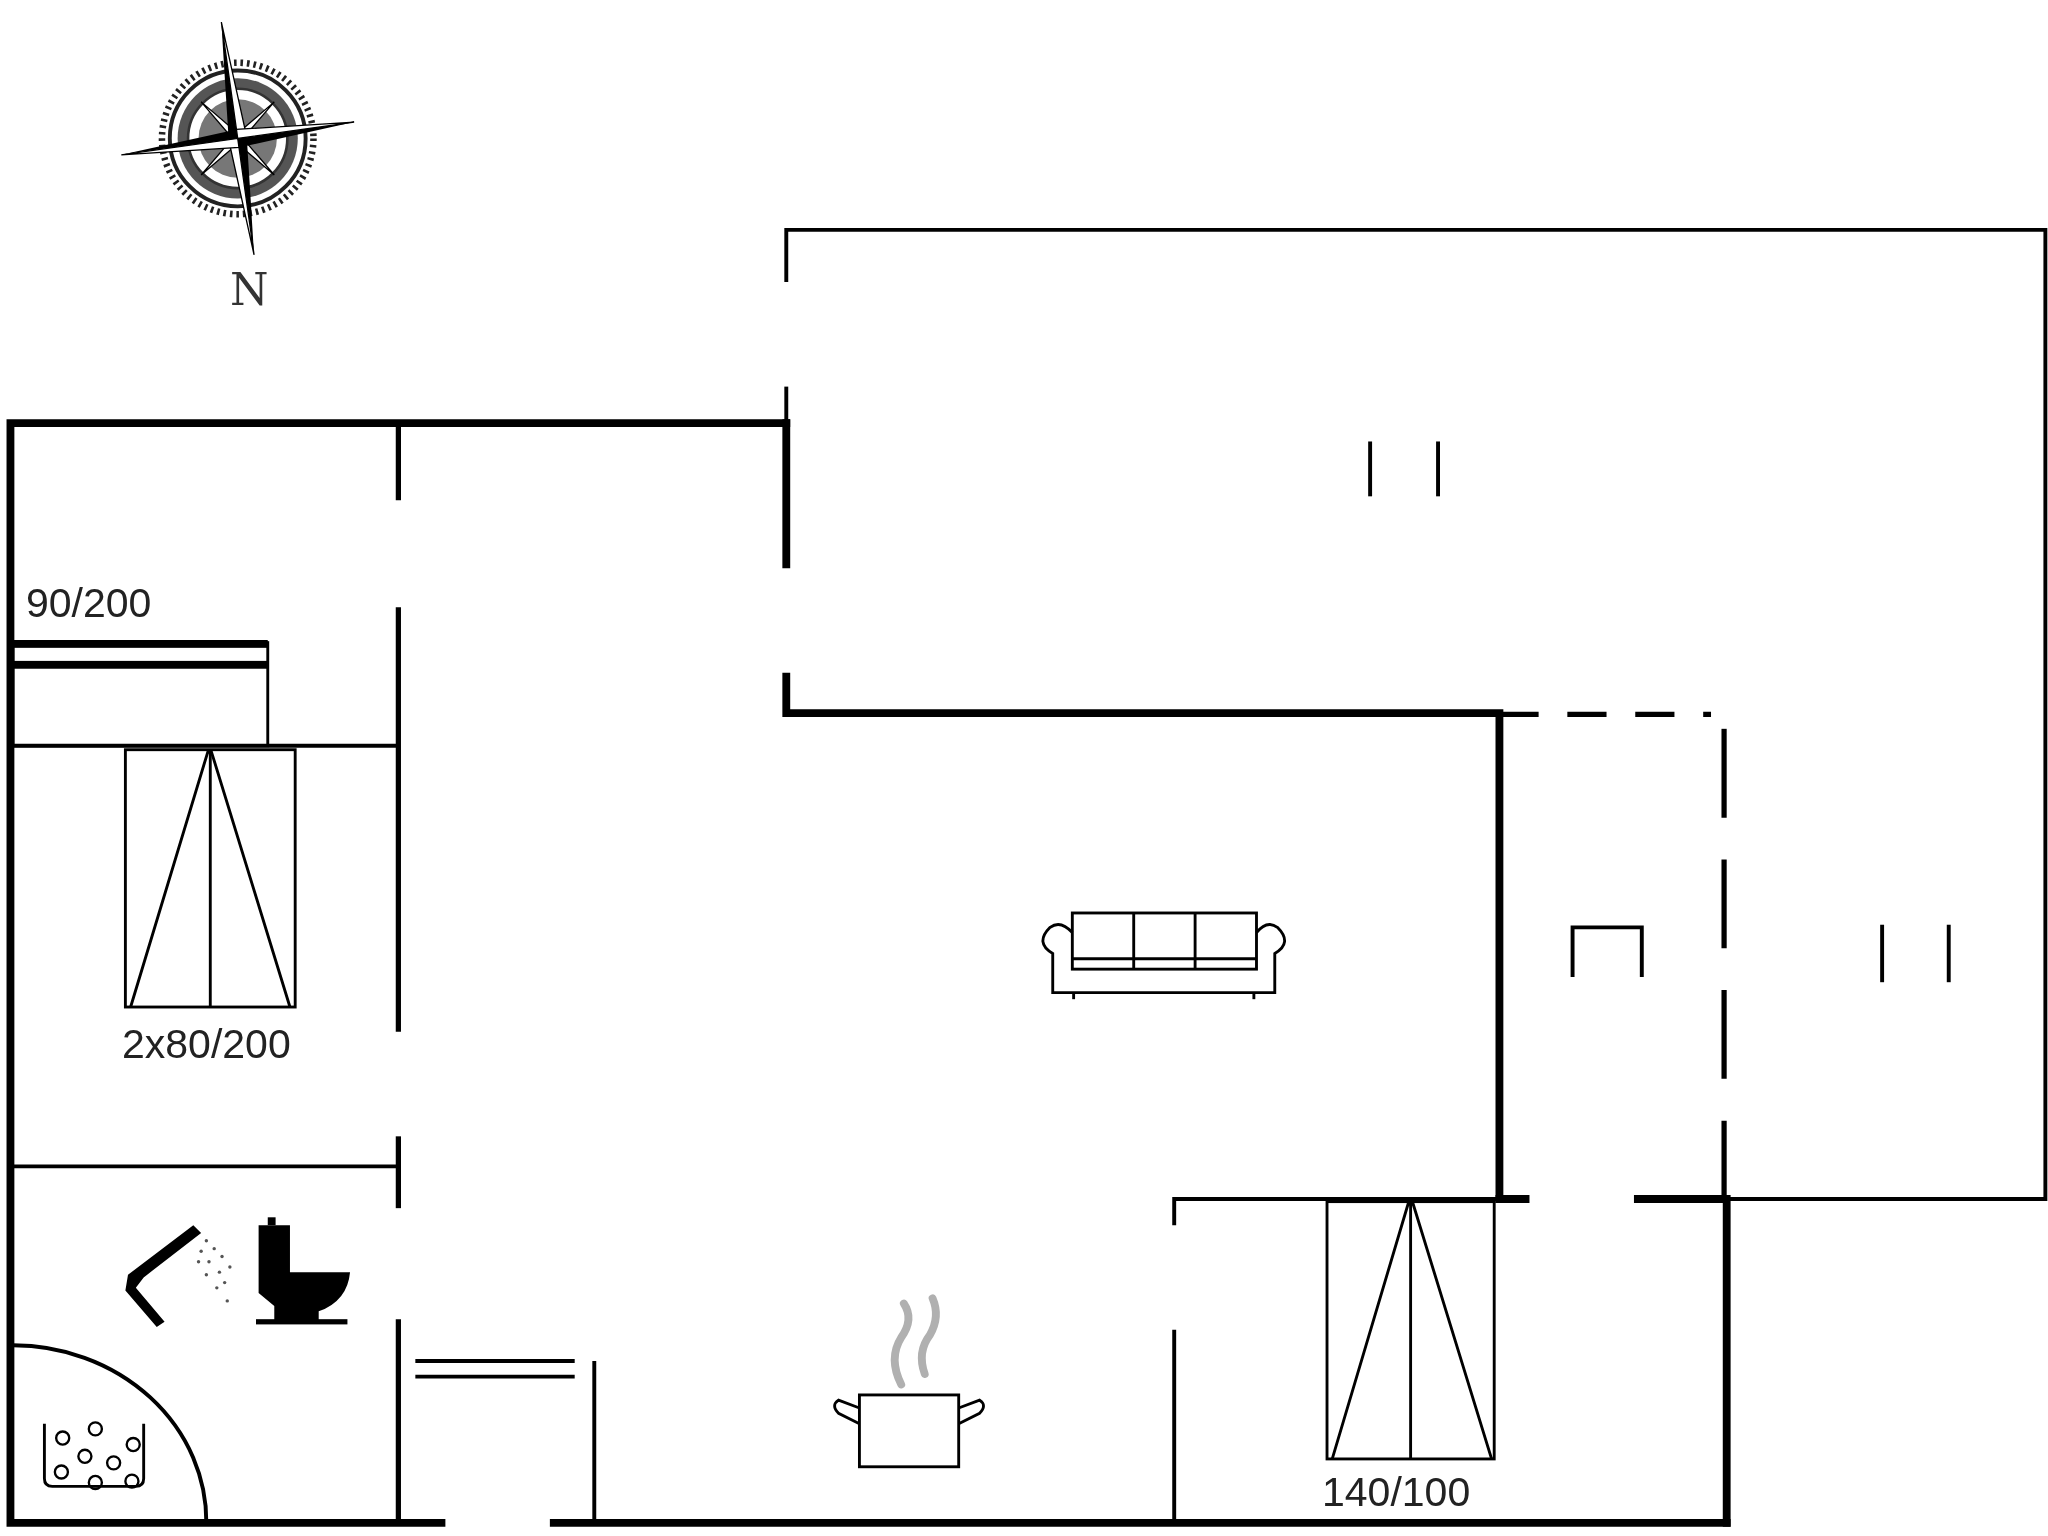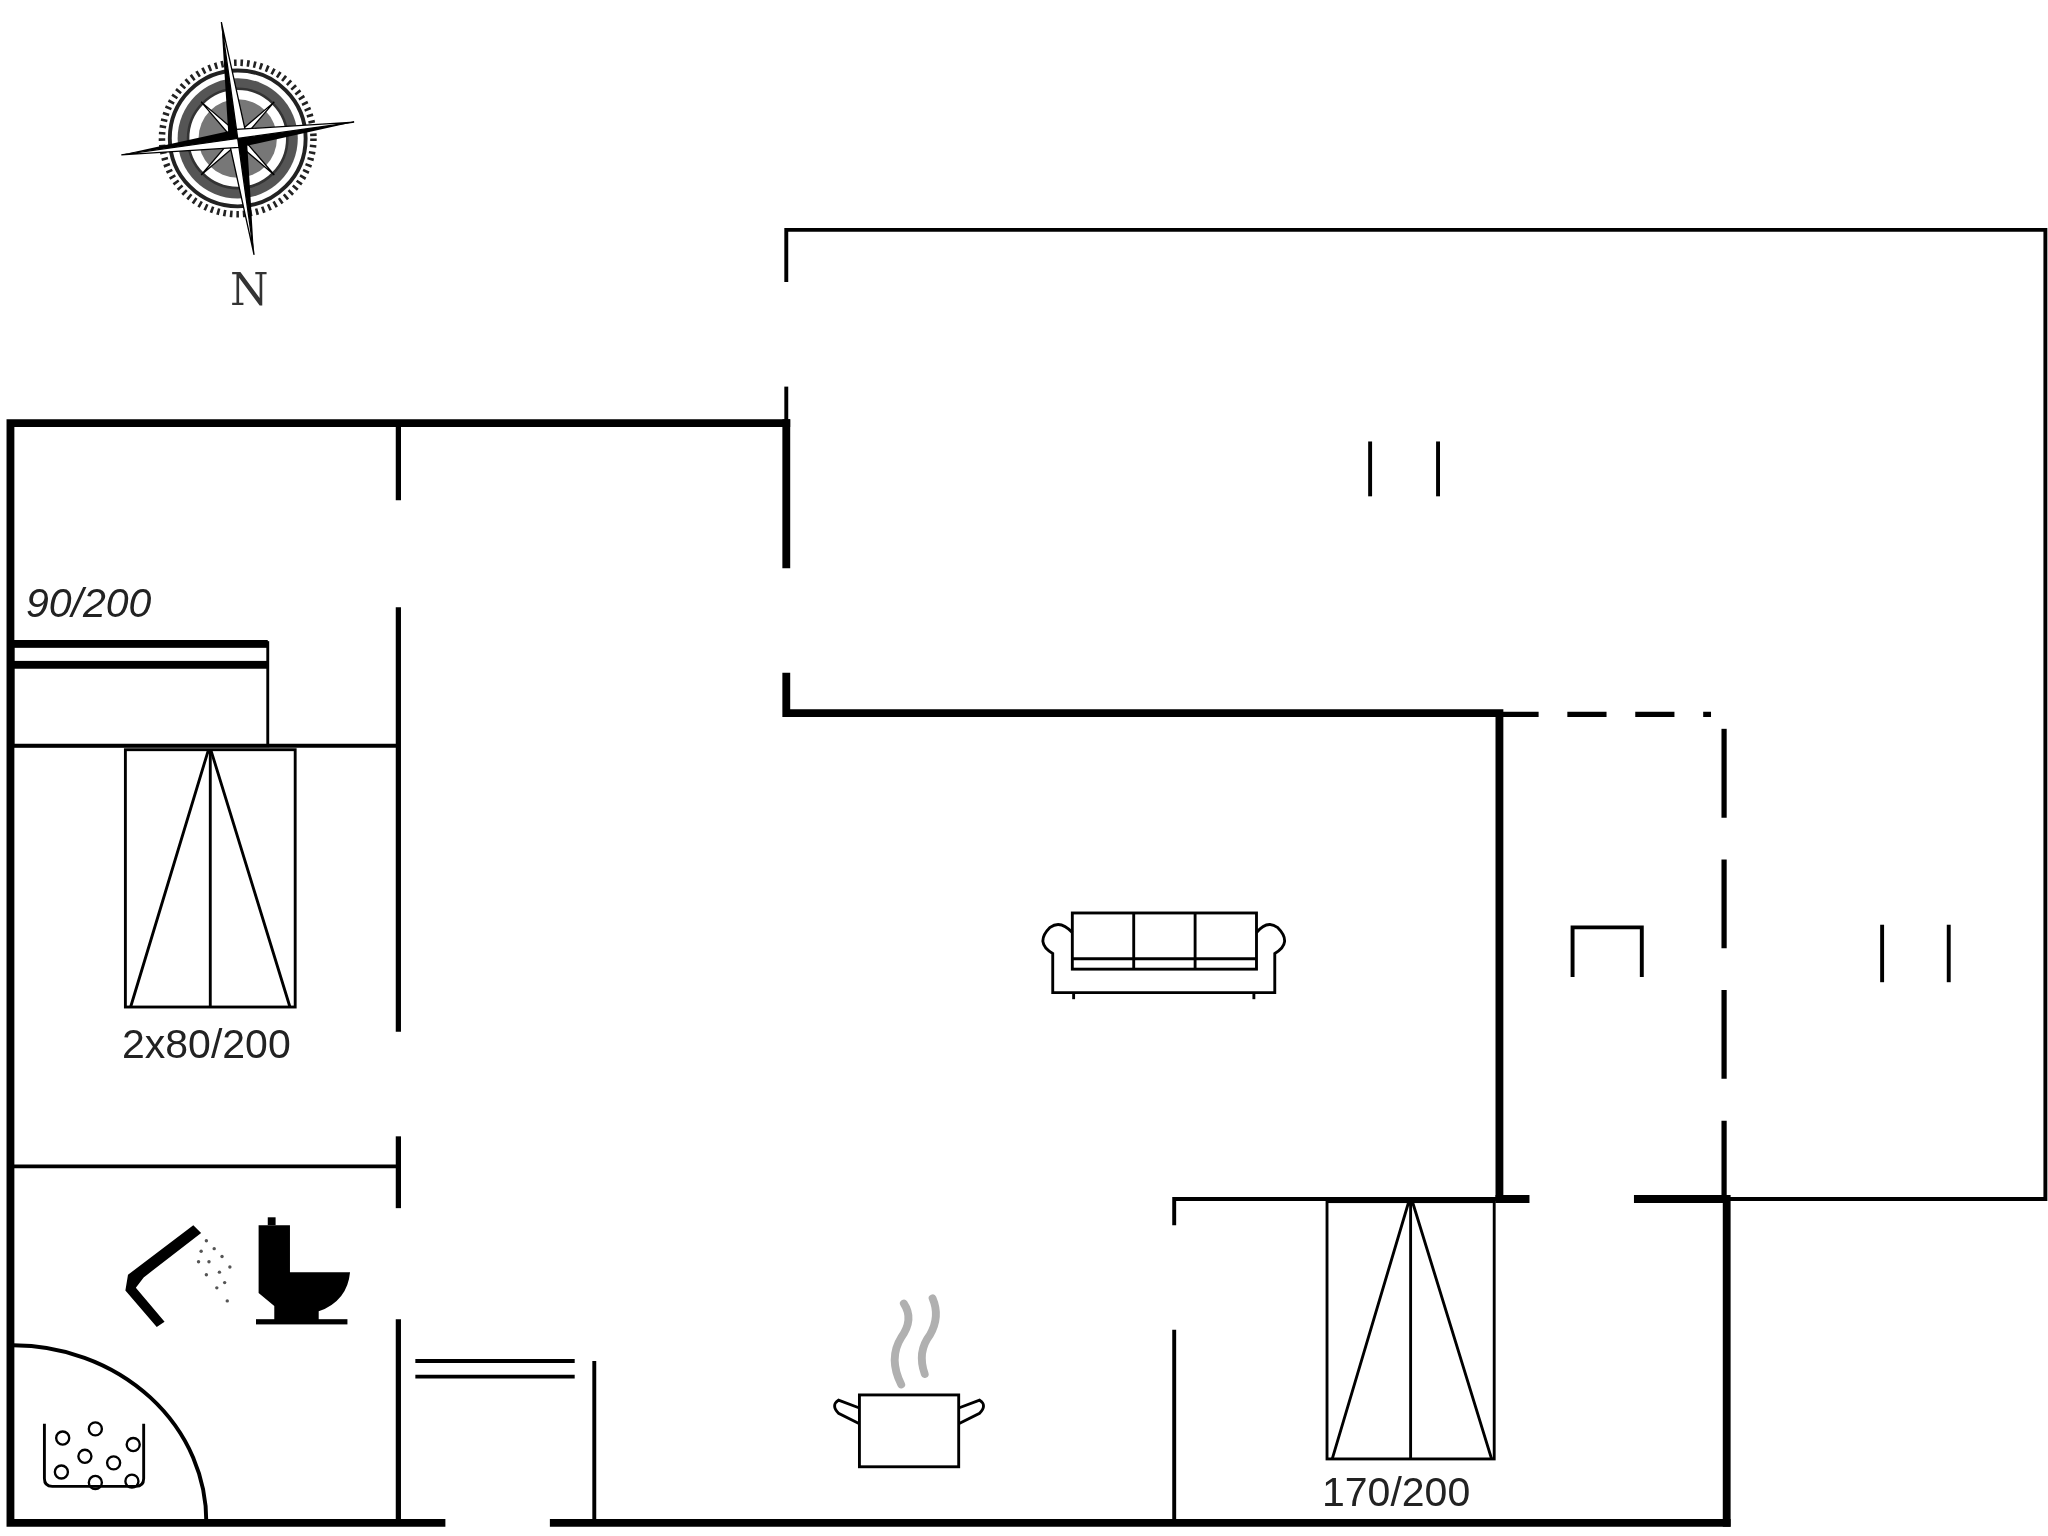--- a/index.html
+++ b/index.html
@@ -155,15 +155,15 @@
     <path d="M708,1052 Q702,1035 712,1022 Q720,1008 714,994" fill="none" stroke="#b0b0b0" stroke-width="6" stroke-linecap="round"></path>
     <g class="furn">
       <rect x="658" y="1068" width="76" height="55"></rect>
       <path d="M658,1078 L642,1072 Q636,1076 642,1082 L658,1090"></path>
       <path d="M734,1078 L750,1072 Q756,1076 750,1082 L734,1090"></path>
     </g>
   </g>
 </svg>
 
 <div class="compass-n" style="left:230px; top:268px;">N</div>
-<div class="label" style="left:26px; top:583px;font-style:italic;">90/200</div>
+<div class="label" style="left:26px; top:583px;">90/200</div>
 <div class="label" style="left:122px; top:1024px;text-align:center;">2x80/200</div>
-<div class="label" style="left:1322px; top:1472px;">170/200</div>
+<div class="label" style="left:1322px; top:1472px;">140/100</div>
 
 </body></html>

